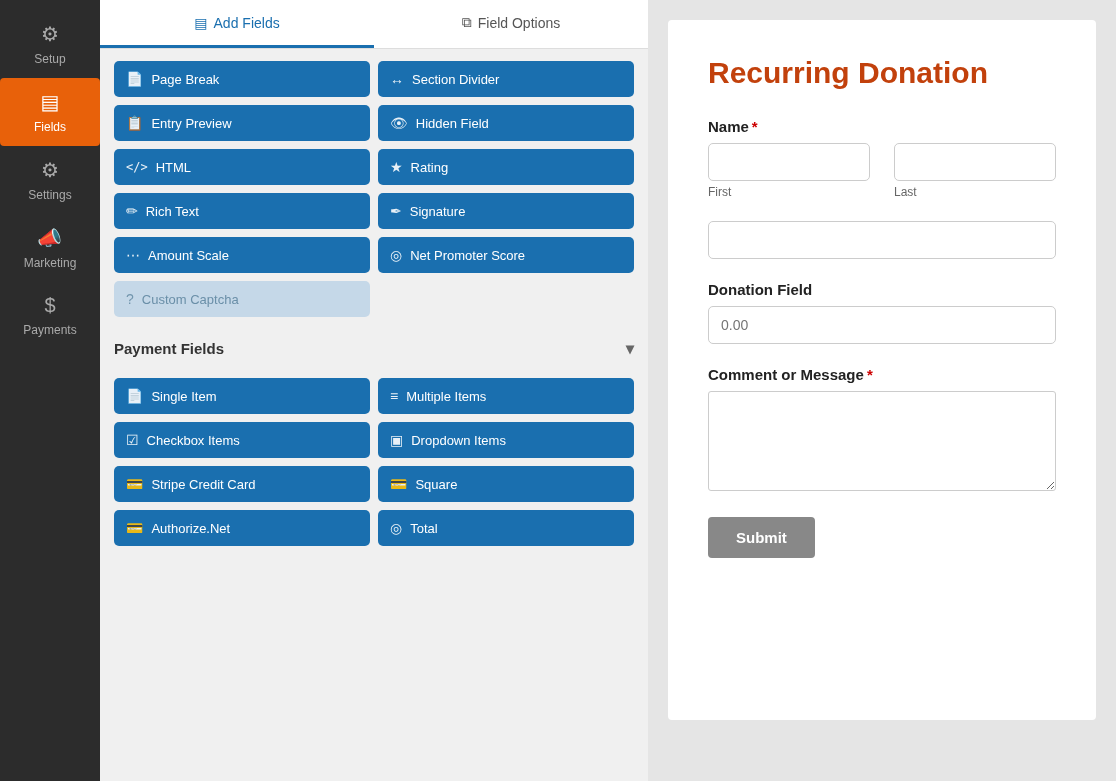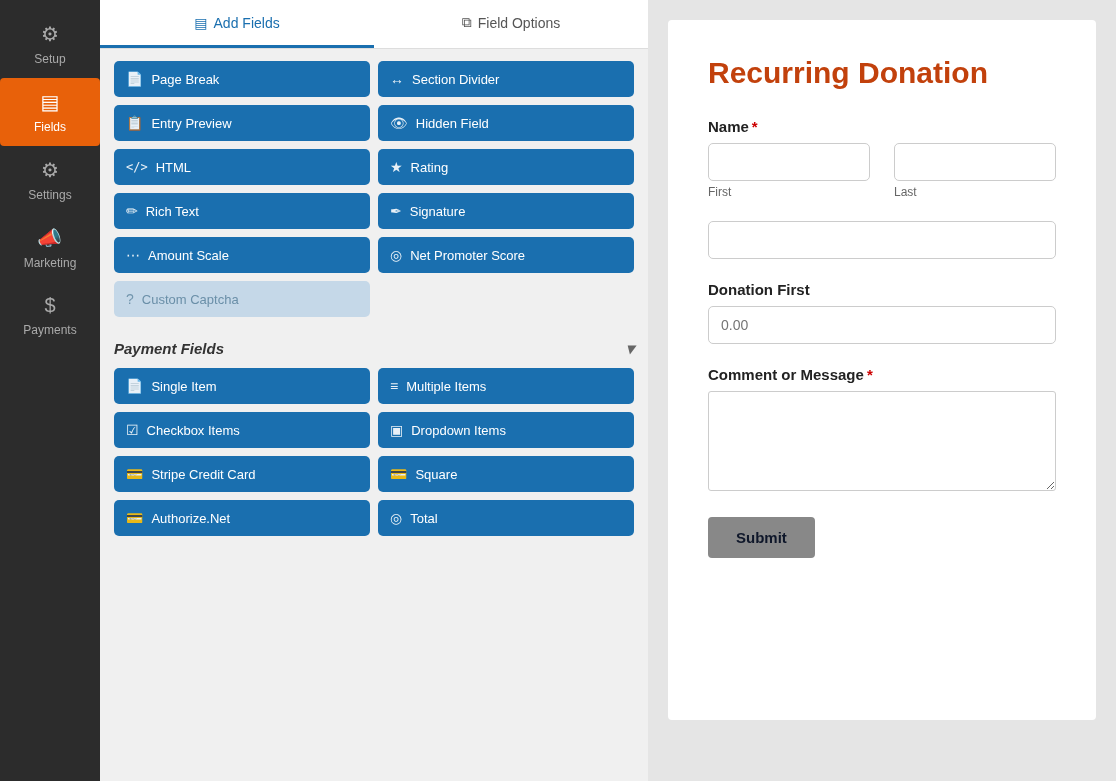--- a/index.html
+++ b/index.html
@@ -102,26 +102,25 @@
       font-weight: 400;
       text-align: left;
     }
     .field-btn.disabled { background: #c5d8e8; color: #6a8fa8; cursor: default; }
     .field-btn .btn-icon { font-size: 14px; opacity: 0.9; flex-shrink: 0; }
 
     .section-header {
       display: flex;
       align-items: center;
       justify-content: space-between;
-      padding: 14px 0 10px 0;
+      padding: 14px 0 20px 0;
       font-size: 15px;
       font-weight: 600;
       color: #333;
       cursor: pointer;
-      font-style: italic;
     }
     .section-header .chevron { font-size: 16px; color: #666; }
 
     
     .form-preview {
       flex: 1;
       background: #e5e5e5;
       overflow-y: auto;
       padding: 20px;
     }
@@ -164,21 +163,21 @@
       border: 1px solid #ccc;
       border-radius: 3px;
       font-size: 14px;
       color: #333;
       min-height: 100px;
       resize: vertical;
       outline: none;
     }
     .submit-btn {
       background: #888;
-      color: #0f172a;
+      color: #ffffff;
       border: none;
       padding: 12px 28px;
       font-size: 15px;
       font-weight: 600;
       border-radius: 4px;
       cursor: pointer;
     }
 
     
     .fields-scroll::-webkit-scrollbar { width: 6px; }
@@ -339,21 +338,21 @@
         </div>
       </div>
 
       
       <div class="form-field">
         <input type="email" class="form-input" style="">
       </div>
 
       
       <div class="form-field">
-        <label class="form-label">Donation First</label>
+        <label class="form-label">Donation Field</label>
         <input type="text" class="form-input" placeholder="0.00" style="">
       </div>
 
       
       <div class="form-field">
         <label class="form-label">
           <span>Comment or Message</span><span class="required-star">*</span>
         </label>
         <textarea class="form-textarea" style=""></textarea>
       </div>

